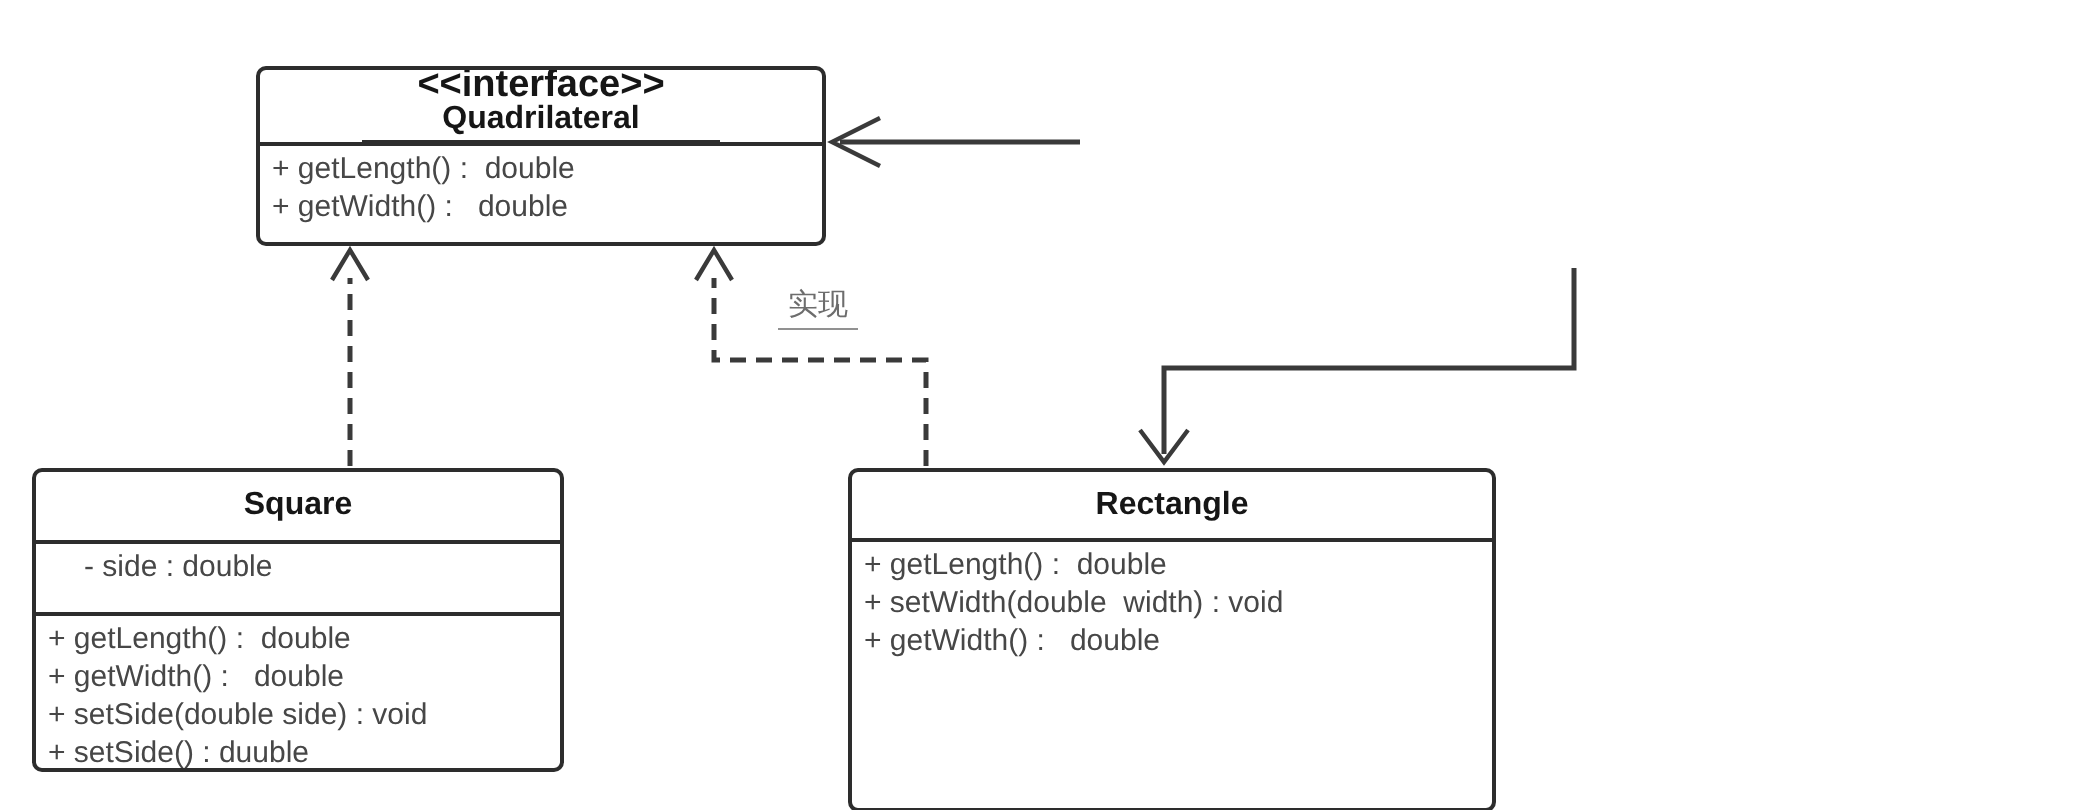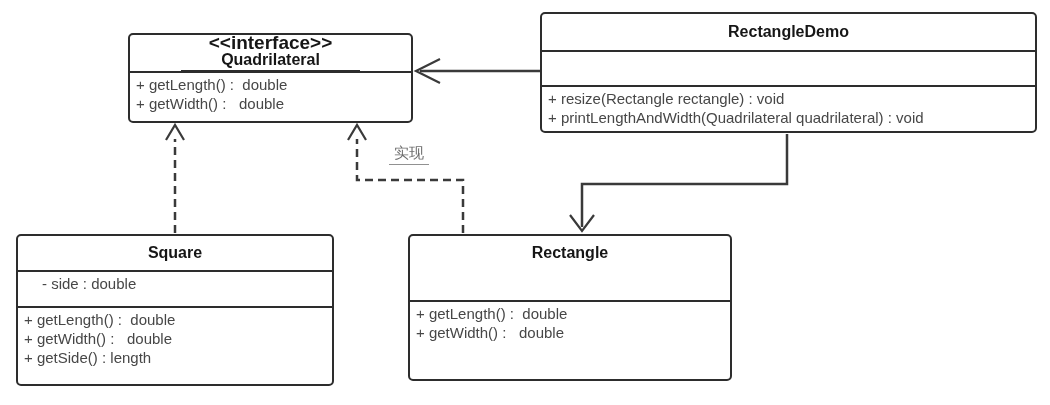--- a/index.html
+++ b/index.html
@@ -72,50 +72,42 @@
     <div class="compartment title" style="height:36px;">
       <div class="stereotype">&lt;&lt;interface&gt;&gt;</div>
       <div class="class-name"><span class="underlined">Quadrilateral</span></div>
     </div>
     <div class="compartment members flex-fill">
       <div class="member">+ getLength() :  double</div>
       <div class="member">+ getWidth() :   double</div>
     </div>
   </div>
 
-  <div class="uml-class" style="left:540px;top:12px;width:497px;height:121px;">
-    <div class="compartment title" style="height:36px;">
-      <div class="class-name">RectangleDemo</div>
-    </div>
-    <div class="compartment" style="height:35px;"></div>
-    <div class="compartment members flex-fill">
-      <div class="member">+ resize(Rectangle rectangle) : void</div>
-      <div class="member">+ printLengthAndWidth(Quadrilateral quadrilateral) : void</div>
-    </div>
-  </div>
 
-  <div class="uml-class" style="left:16px;top:234px;width:318px;height:152px;">
+  <div class="uml-class" style="left:16px;top:234px;width:266px;height:152px;">
     <div class="compartment title" style="height:34px;">
       <div class="class-name">Square</div>
     </div>
     <div class="compartment members" style="height:36px;padding-left:24px;">
       <div class="member">- side : double</div>
     </div>
     <div class="compartment members flex-fill">
       <div class="member">+ getLength() :  double</div>
       <div class="member">+ getWidth() :   double</div>
-      <div class="member">+ getSide() : length</div>
+      <div class="member">+ setSide(double side) : void</div>
+      <div class="member">+ setSide() : duuble</div>
     </div>
   </div>
 
-  <div class="uml-class" style="left:408px;top:234px;width:324px;height:147px;gap:31px;">
+  <div class="uml-class" style="left:424px;top:234px;width:324px;height:172px;">
     <div class="compartment title" style="height:33px;">
       <div class="class-name">Rectangle</div>
     </div>
     <div class="compartment members flex-fill">
       <div class="member">+ getLength() :  double</div>
+      <div class="member">+ setWidth(double  width) : void</div>
       <div class="member">+ getWidth() :   double</div>
     </div>
   </div>
 
   <div class="edge-label">实现</div>
 
 </div>
 
 </body></html>

